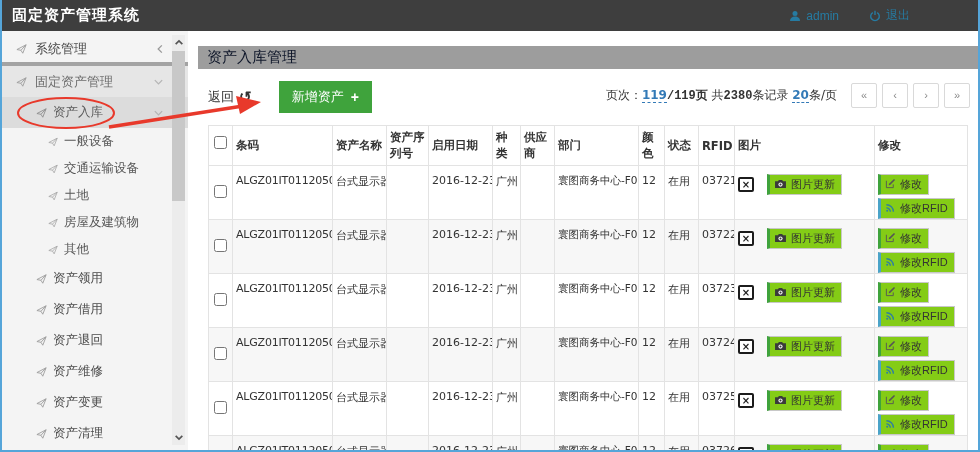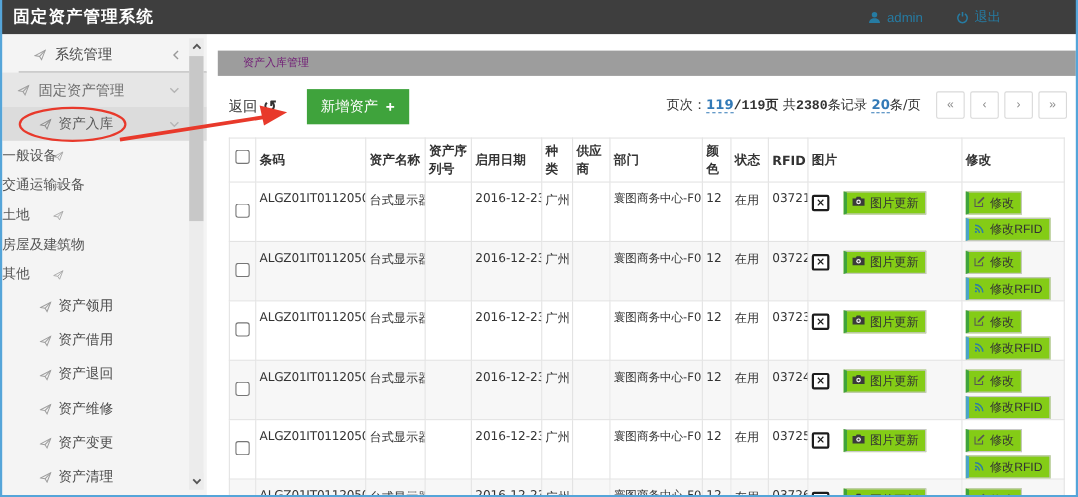--- a/index.html
+++ b/index.html
@@ -30,39 +30,39 @@
     background: var(--sidebar-bg); z-index: 5; overflow: hidden;
   }
   .nav { list-style: none; padding-top: 4px; }
   .nav-item { position: relative; display: flex; align-items: center; font-size: 13px;
     color: #4a4a4a; cursor: pointer; }
   .nav-item .plane { position: absolute; top: 50%; transform: translateY(-50%); display: flex; }
   .lv1 { height: 31px; padding-left: 33px; }
   .lv1 .plane { left: 14px; }
   .lv2 { height: 31px; padding-left: 51px; font-size: 12.5px; }
   .lv2 .plane { left: 34px; }
-  .lv3 { height: 27px; font-size: 12.5px; color: #555; }
+  .lv3 { height: 27px; padding-left: 62px; font-size: 12.5px; color: #555; }
   .lv3 .plane { left: 46px; }
-  .nav-item.sep { border-bottom: 1px solid #a3a3a3; margin-left: 15px; }
+  .nav-item.sep { border-bottom: 4px solid #a3a3a3; }
   .nav-item.sel1 { background: #e6e6e6; color: #6e6e6e; }
   .nav-item.sel2 { background: #dcdcdc; color: #5a5a5a; }
   .chev { position: absolute; right: 24px; top: 50%; transform: translateY(-50%); display: flex; }
 
   
   .scrollbar { position: absolute; right: 3px; top: 4px; bottom: 5px; width: 13px;
     background: #ececec; z-index: 6; }
   .sb-btn { position: absolute; left: 0; right: 0; height: 15px; display: flex;
     align-items: center; justify-content: center; cursor: pointer; background: #ececec; border: none; }
   .sb-up { top: 0; } .sb-down { bottom: 0; }
   .sb-thumb { position: absolute; left: 0; right: 0; top: 16px; height: 150px; background: #c8c8c8; cursor: pointer; }
 
   
   .main { position: absolute; top: 31px; left: 198px; right: 2px; bottom: 2px; background: #fff; }
   .panel-title-bar { margin-top: 15px; height: 23px; background: var(--titlebar-bg);
-    color: #701a75; font-size: 10px; line-height: 23px; padding-left: 23px; }
+    color: #0f172a; font-size: 15px; line-height: 23px; padding-left: 9px; }
 
   .toolbar { position: relative; padding: 12px 10px 8px 10px; height: 52px; }
   .btn-back { display: inline-flex; align-items: center; gap: 5px; font-size: 13px; color: #333;
     background: none; border: none; cursor: pointer; vertical-align: middle; }
   .btn-back .ic { font-size: 15px; font-weight: bold; }
   .btn-add { display: inline-flex; align-items: center; gap: 7px; margin-left: 22px;
     background: var(--accent-green); color: #fff; font-size: 13px; padding: 7px 13px;
     border: none; cursor: pointer; vertical-align: middle; justify-content: space-between; }
   .btn-add .ic { font-weight: bold; font-size: 14px; line-height: 1; }
 

